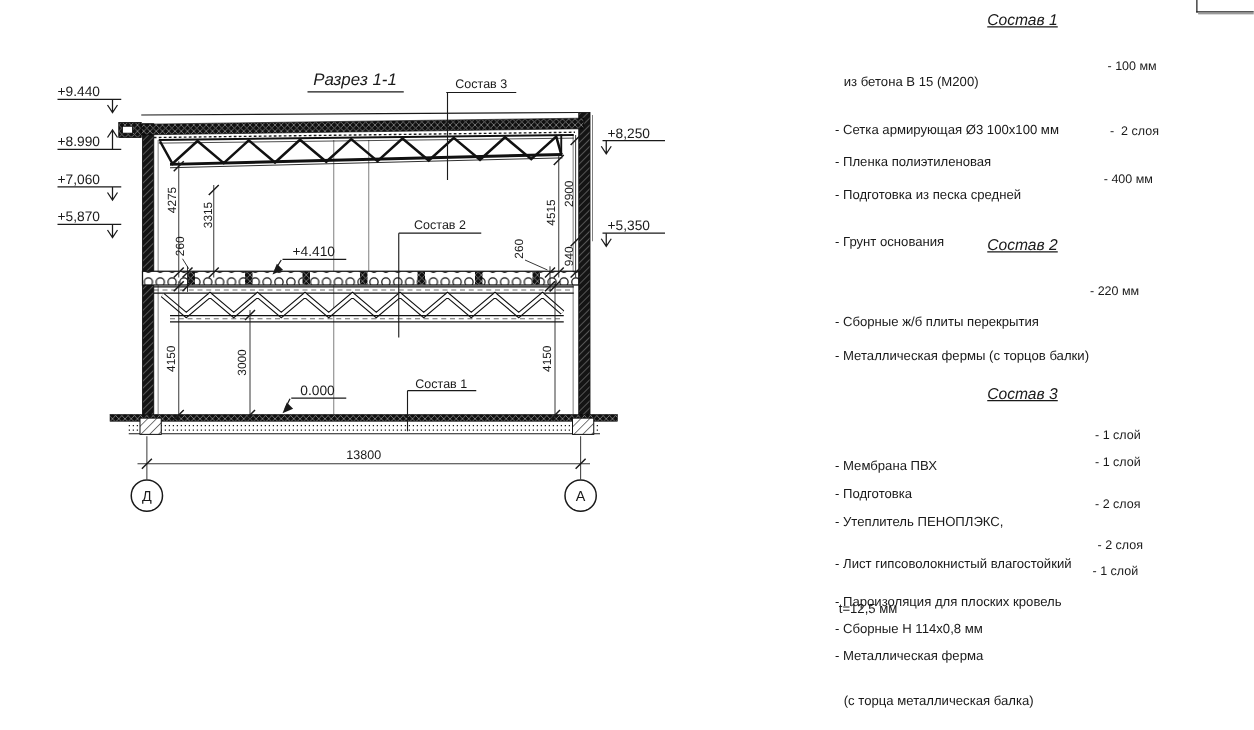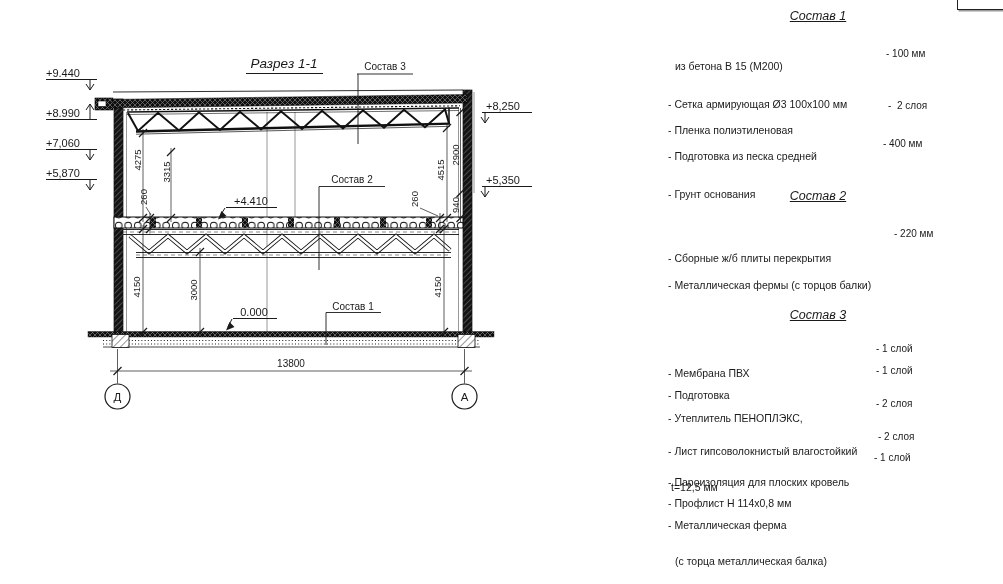--- a/index.html
+++ b/index.html
@@ -268,21 +268,21 @@
 
   <div class="pi" style="top:164px">
     <span>- Грунт основания</span>
   </div>
 
   <div class="p-title" style="top:189px">Состав 2</div>
 
   <div class="pi" style="top:228px">
     <span>- Сборные ж/б плиты перекрытия</span>
   </div>
-  <div class="pv" style="top:228px;left:894px">- 220 мм</div>
+  <div class="pv" style="top:228px;left:872px">- 220 мм</div>
 
   <div class="pi" style="top:255px;width:230px">
     <span>- Металлическая фермы (с торцов балки)</span>
   </div>
 
   <div class="p-title" style="top:308px">Состав 3</div>
 
   <div class="pi" style="top:343px">
     <span>- Мембрана ПВХ</span>
   </div>
@@ -303,21 +303,21 @@
     <span class="l2" style="padding-left:3px">t=12,5 мм</span>
   </div>
   <div class="pv" style="top:431px;left:878px">- 2 слоя</div>
 
   <div class="pi" style="top:452px">
     <span>- Пароизоляция для плоских кровель</span>
   </div>
   <div class="pv" style="top:452px;left:874px">- 1 слой</div>
 
   <div class="pi" style="top:473px">
-    <span>- Профлист Н 114х0,8 мм</span>
+    <span>- Сборные Н 114х0,8 мм</span>
   </div>
 
   <div class="pi" style="top:495px">
     <span>- Металлическая ферма</span>
     <span class="l2">(с торца металлическая балка)</span>
   </div>
 
 </div>
 
 <div class="frame-corner"></div>

